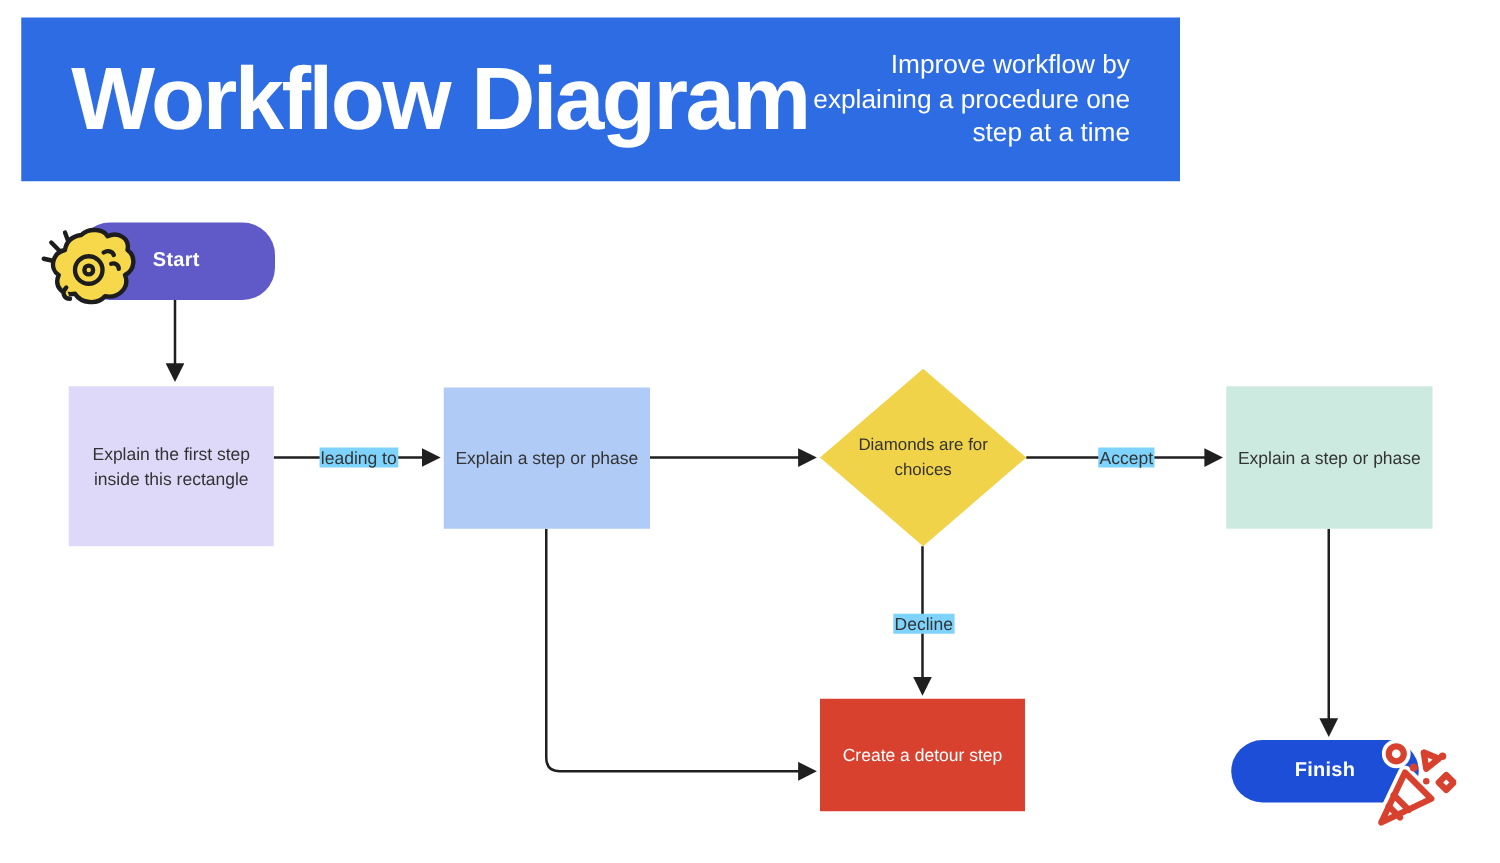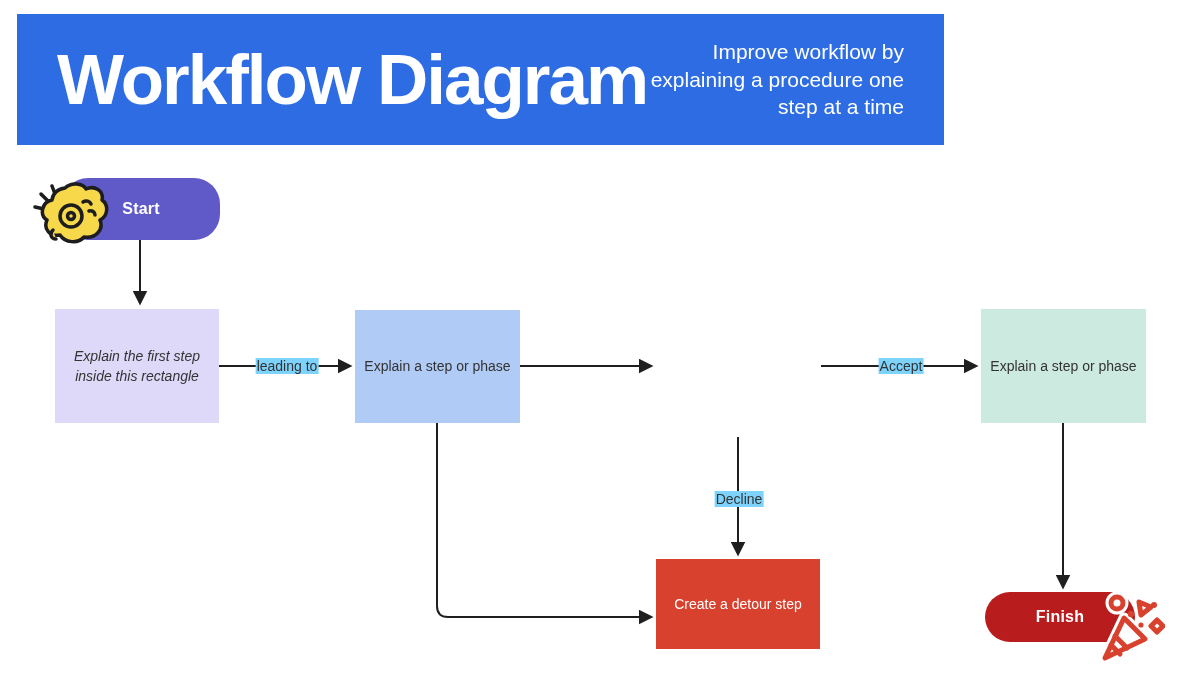--- a/index.html
+++ b/index.html
@@ -79,25 +79,25 @@
     line-height: 1.45;
   }
   .pill {
     border-radius: 26px;
     color: #ffffff;
     font-weight: bold;
     font-size: 16px;
     letter-spacing: 0.2px;
   }
   .node-start  { left: 62px;  top: 178px; width: 158px; height: 62px;  background: #6059c8; }
-  .node-first  { left: 55px;  top: 309px; width: 164px; height: 114px; background: #ded9f8; padding: 0 8px; font-style: italic; }
+  .node-first  { left: 55px;  top: 309px; width: 164px; height: 128px; background: #ded9f8; padding: 0 8px; }
   .node-step1  { left: 355px; top: 310px; width: 165px; height: 113px; background: #b0cbf5; padding: 0 6px; }
   .node-step2  { left: 981px; top: 309px; width: 165px; height: 114px; background: #cdeae0; padding: 0 6px; }
   .node-detour { left: 656px; top: 559px; width: 164px; height: 90px; background: #d9412f; color: #ffffff; padding: 0 10px; }
-  .node-finish { left: 985px; top: 592px; width: 150px; height: 50px;  background: #b91c1c; }
+  .node-finish { left: 985px; top: 592px; width: 150px; height: 50px;  background: #1d4ed8; }
 
   .node-diamond {
     left: 656px; top: 295px;
     width: 165px; height: 142px;
     background: transparent;
   }
   .node-diamond svg.diamond-shape {
     position: absolute;
     left: 0; top: 0;
     width: 100%; height: 100%;
@@ -171,20 +171,26 @@
   </svg>
 
   <div class="node node-first">
     <span>Explain the first step inside this rectangle</span>
   </div>
 
   <div class="node node-step1">
     <span>Explain a step or phase</span>
   </div>
 
+  <div class="node node-diamond">
+    <svg class="diamond-shape" viewBox="0 0 165 142" preserveAspectRatio="none">
+      <polygon points="82.5,0 165,71 82.5,142 0,71" fill="#f0d348"></polygon>
+    </svg>
+    <div class="diamond-text">Diamonds are for choices</div>
+  </div>
 
   <div class="node node-step2">
     <span>Explain a step or phase</span>
   </div>
 
   <div class="node node-detour">
     <span>Create a detour step</span>
   </div>
 
   <div class="node pill node-finish">

